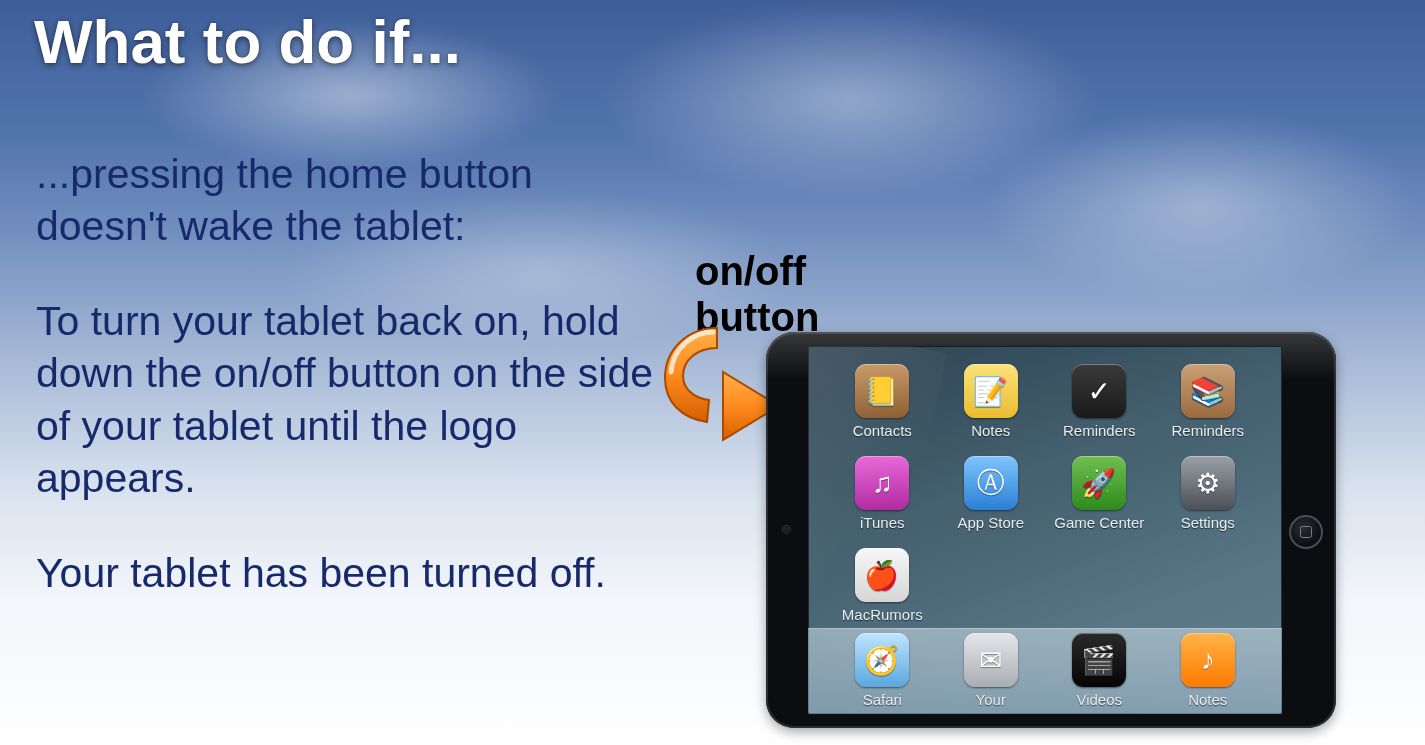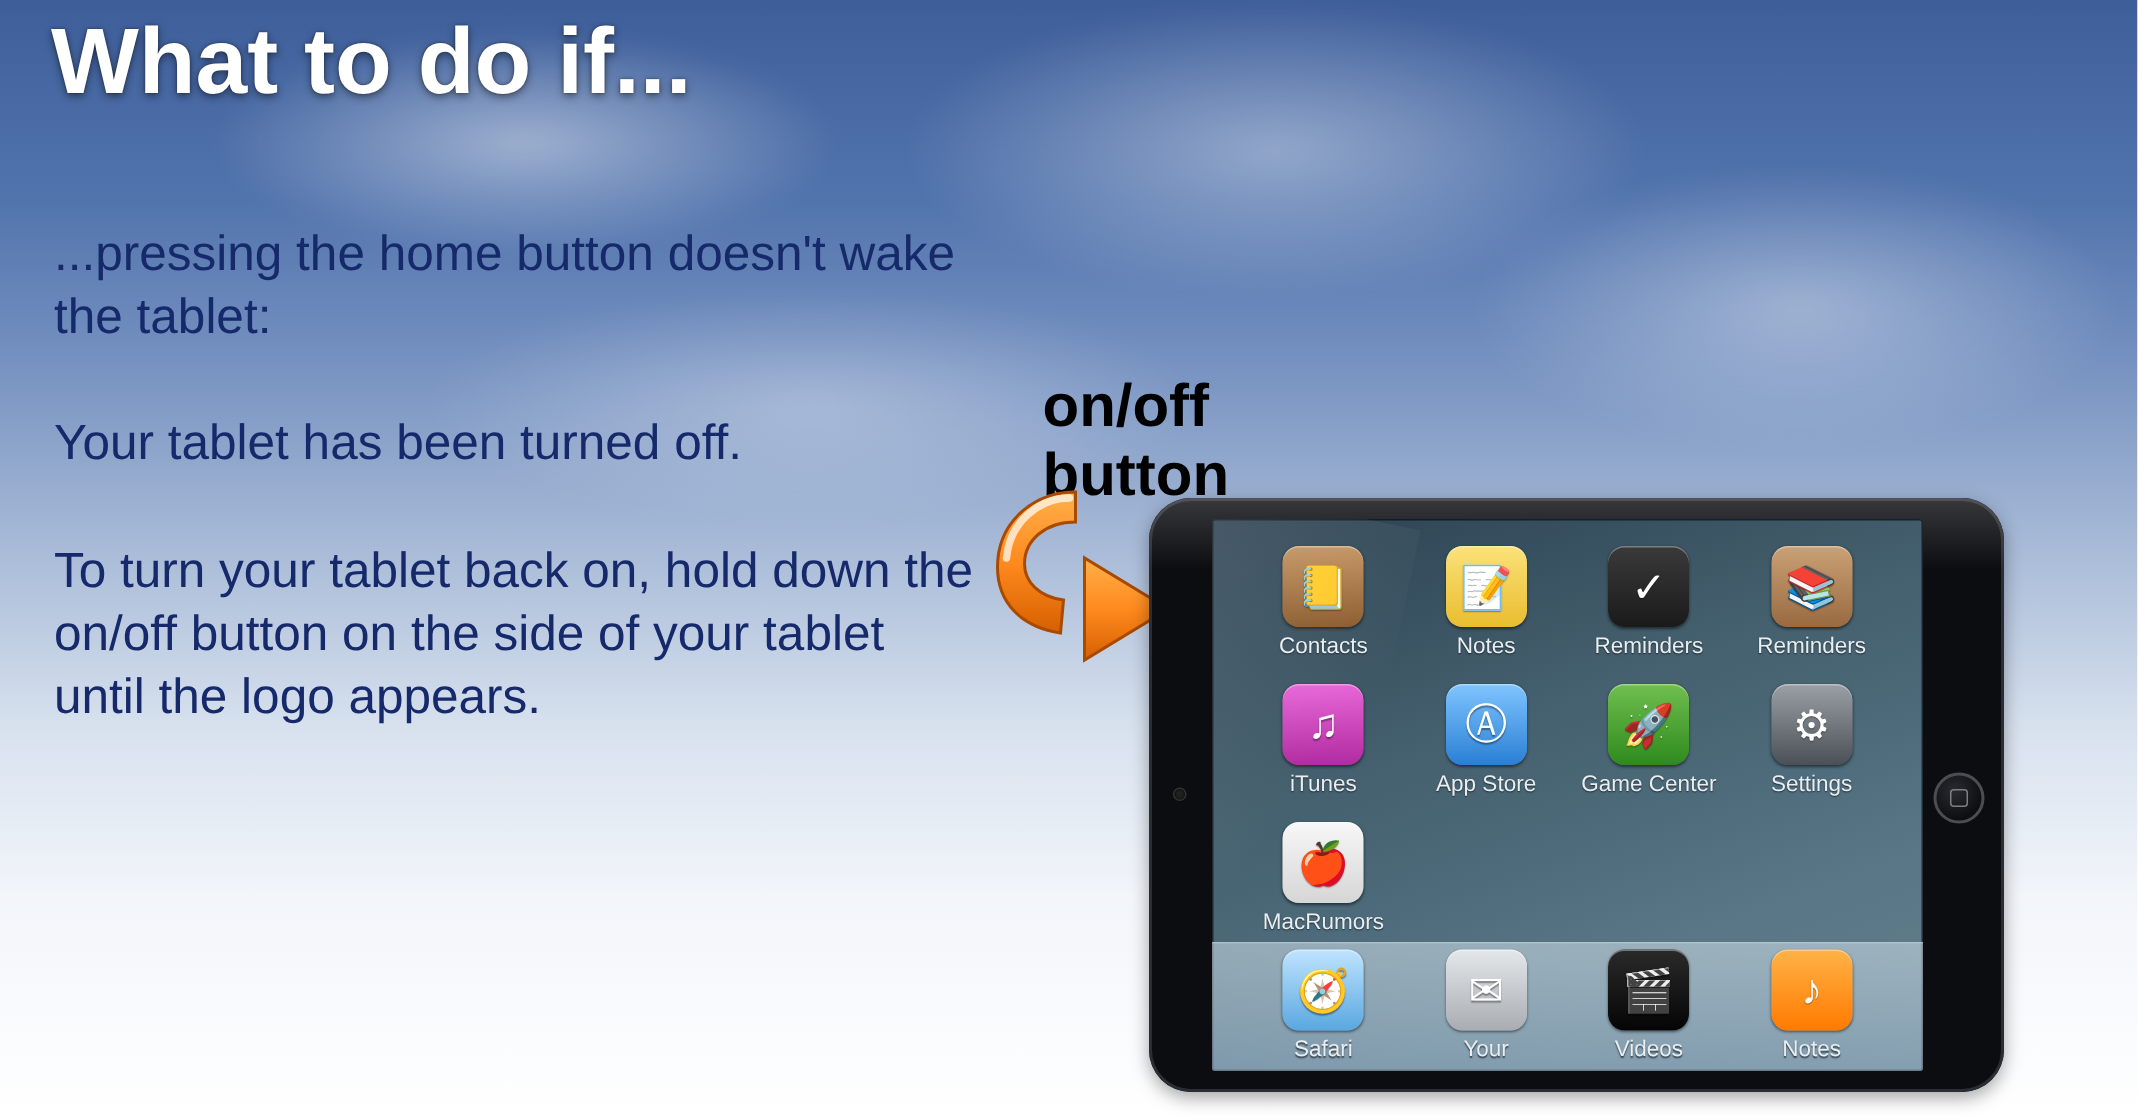--- a/index.html
+++ b/index.html
@@ -43,21 +43,21 @@
     font-weight: bold;
     color: #ffffff;
     text-shadow: 0 2px 6px rgba(0,0,0,0.45), 0 0 2px rgba(0,0,0,0.4);
   }
 
   .body-text {
     position: absolute;
     top: 148px;
     left: 36px;
     width: 620px;
-    font-size: 33px;
+    font-size: 41px;
     line-height: 1.28;
     color: #162a6b;
   }
   .body-text p {
     margin: 0 0 42px 0;
   }
 
   .callout-label {
     position: absolute;
     top: 248px;
@@ -223,22 +223,22 @@
 
   <div class="cloud c1"></div>
   <div class="cloud c2"></div>
   <div class="cloud c3"></div>
   <div class="cloud c4"></div>
 
   <div class="title">What to do if...</div>
 
   <div class="body-text">
     <p>...pressing the home button doesn't wake the tablet:</p>
+    <p>To turn your tablet back on, hold down the on/off button on the side of your tablet until the logo appears.</p>
     <p>Your tablet has been turned off.</p>
-    <p>To turn your tablet back on, hold down the on/off button on the side of your tablet until the logo appears.</p>
   </div>
 
   <div class="callout-label">
     <span>on/off</span><br>
     <span>button</span>
   </div>
 
   <svg class="arrow" viewBox="0 0 130 120">
     <defs>
       <linearGradient id="ag" x1="0" y1="0" x2="0" y2="1">

